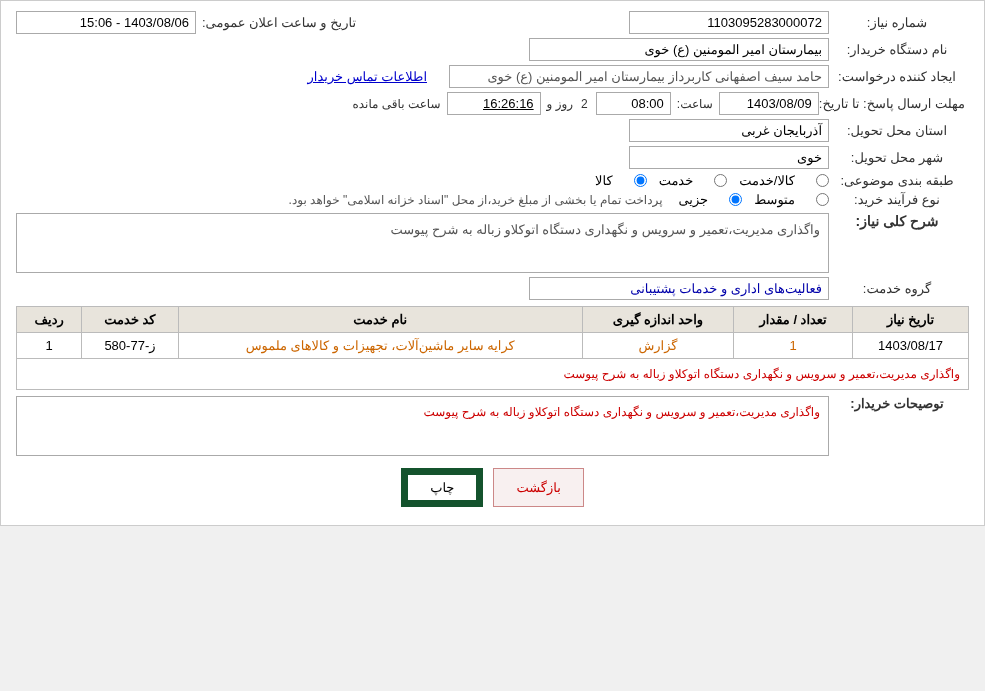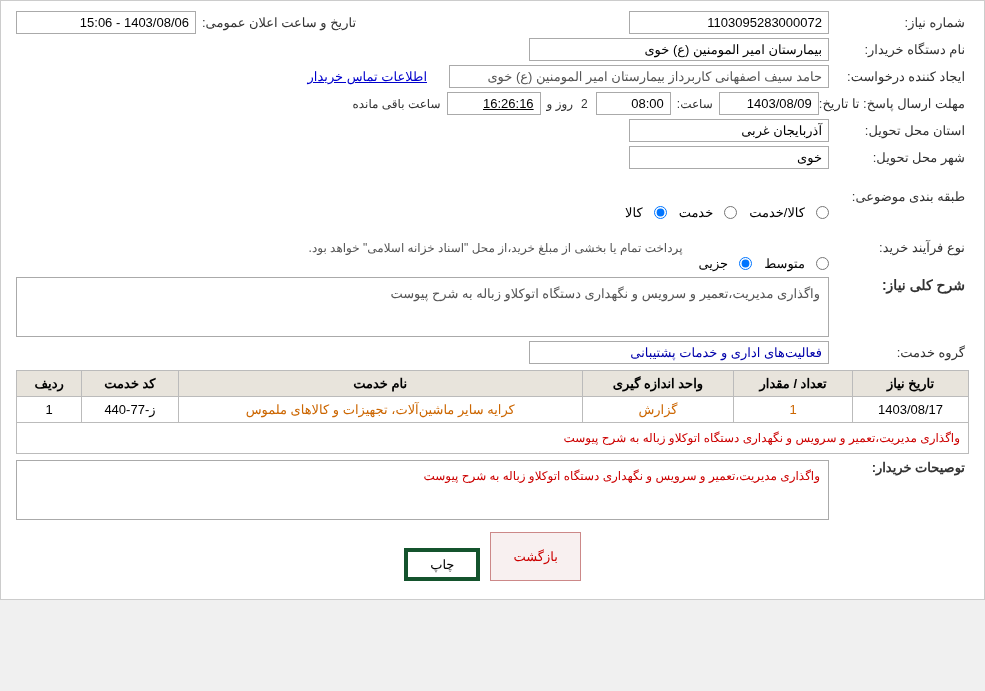--- a/index.html
+++ b/index.html
@@ -44,22 +44,21 @@
       cursor: pointer;
     }
     .radio-group {
       display: flex;
       gap: 12px;
       align-items: center;
       direction: rtl;
     }
     .radio-item {
       display: flex;
-      gap: 11px;
-      margin-top: 32px;
+      gap: 21px;
     }
     .section-title {
       background: #e8e0d0;
       border: 1px solid #c8bfaa;
       padding: 6px 10px;
       font-weight: bold;
       font-size: 14px;
       margin: 8px 0 6px 0;
       color: #333;
     }
@@ -124,39 +123,38 @@
     .btn {
       padding: 5px 22px;
       font-size: 13px;
       font-family: Tahoma, Arial, sans-serif;
       cursor: pointer;
       border: 1px solid #aaa;
       background: #f5f5f5;
     }
     .btn-print {
       background: #fff;
-      border: 4px solid #14532d;
-      margin-top: 16px;
+      border: 7px solid #14532d;
     }
     .btn-back {
       background: #f8f0f0;
       border: 1px solid #cc8888;
       color: #cc0000;
     }
     .info-row {
       display: flex;
       align-items: center;
       margin-bottom: 4px;
       direction: rtl;
     }
     .lbl {
       color: #333;
       white-space: nowrap;
       min-width: 140px;
-      text-align: right;
+      text-align: center;
       padding-right: 4px;
     }
     .small-lbl {
       font-size: 12px;
       color: #333;
     }
   </style>
 </head>
 <body>
 
@@ -259,21 +257,21 @@
           <th>کد خدمت</th>
           <th>ردیف</th>
         </tr>
       </thead>
       <tbody>
         <tr>
           <td>1403/08/17</td>
           <td class="orange-text">1</td>
           <td class="orange-text">گزارش</td>
           <td class="orange-text">کرایه سایر ماشین‌آلات، تجهیزات و کالاهای ملموس</td>
-          <td>ز-77-440</td>
+          <td>ز-77-580</td>
           <td>1</td>
         </tr>
         <tr class="service-desc-row">
           <td colspan="6" style="padding:8px;">واگذاری مدیریت،تعمیر و سرویس و نگهداری دستگاه اتوکلاو زباله به شرح پیوست</td>
         </tr>
       </tbody>
     </table>
 
     <div class="info-row" style="align-items:flex-start; margin-top:6px;">
       <span class="lbl" style="font-weight:bold; font-size:13px;">توصیحات خریدار:</span>

